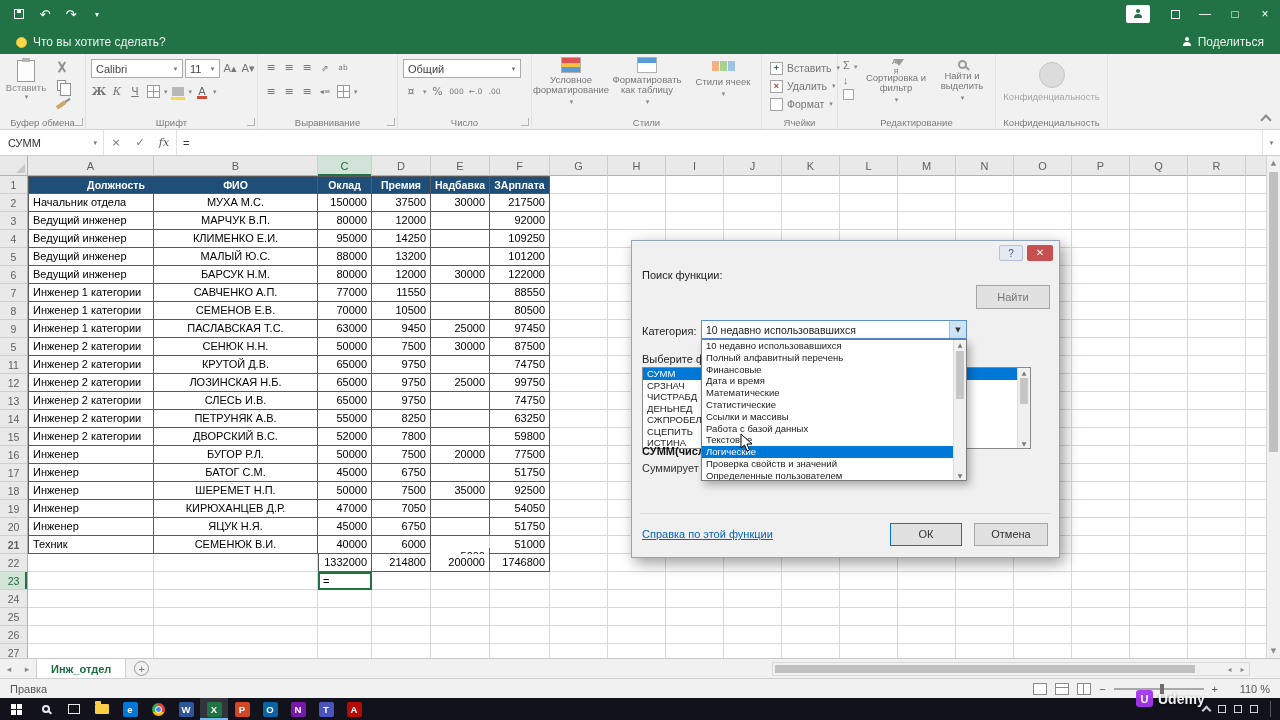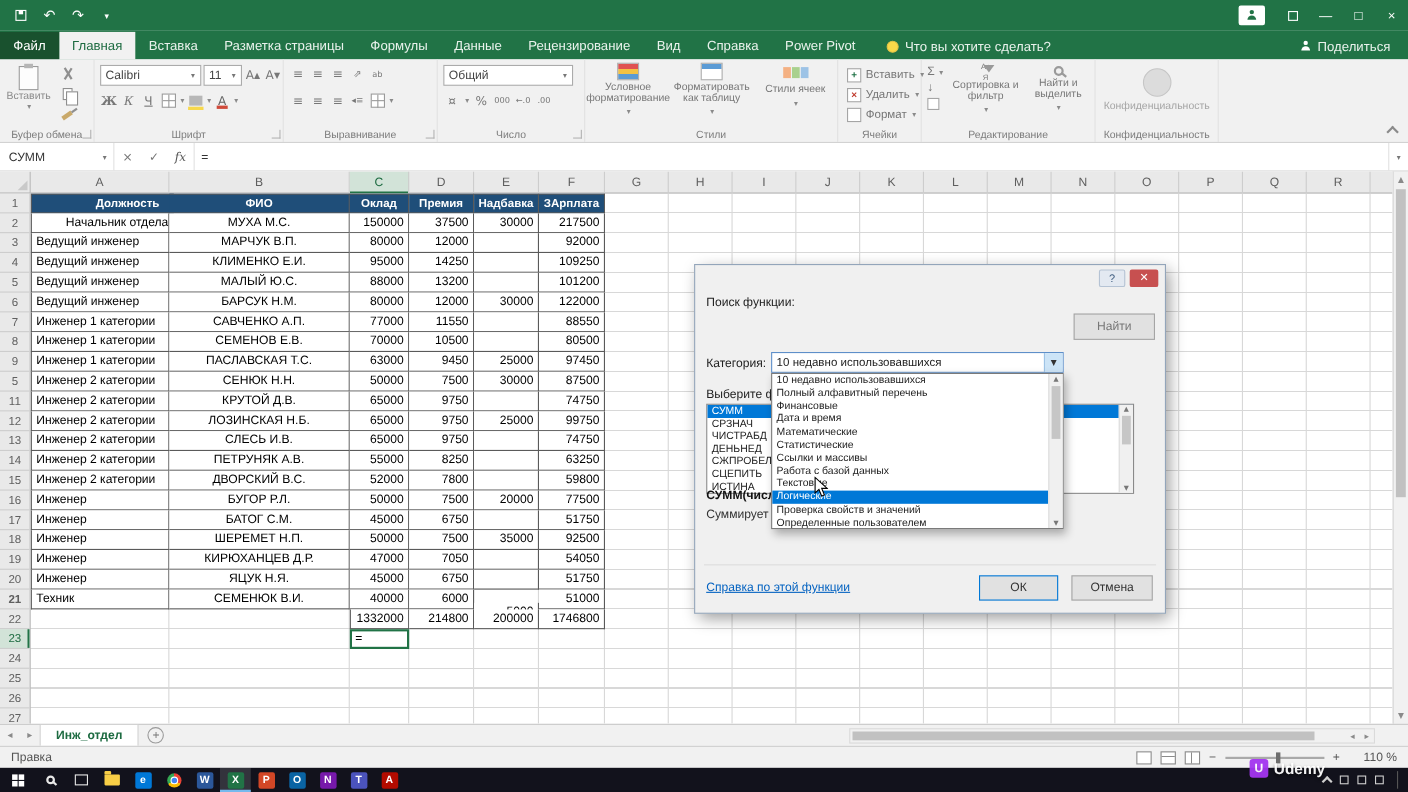--- a/index.html
+++ b/index.html
@@ -216,32 +216,20 @@
     <span class="wb">
         <span class="i-rdo"></span>
       </span>
     <span class="wb">—</span>
     <span class="wb">□</span>
     <span class="wb">×</span>
   </div>
 </div>
 
 <div class="rtabs">
-  <div class="tabstrip">
-      <div class="rtab file">Файл</div>
-      <div class="rtab active">Главная</div>
-      <div class="rtab">Вставка</div>
-      <div class="rtab">Разметка страницы</div>
-      <div class="rtab">Формулы</div>
-      <div class="rtab">Данные</div>
-      <div class="rtab">Рецензирование</div>
-      <div class="rtab">Вид</div>
-      <div class="rtab">Справка</div>
-      <div class="rtab">Power Pivot</div>
-    </div>
   <div class="tellme">
     <span class="bulb"></span>
     <span>Что вы хотите сделать?</span>
   </div>
   <div class="share">
     <span class="person-w"></span>
     <span>Поделиться</span>
   </div>
 </div>
 
@@ -502,21 +490,21 @@
         <div class="vl" style="left: 1101px;"></div>
         <div class="vl" style="left: 1159px;"></div>
         <div class="vl" style="left: 1217px;"></div>
       </div>
       <div class="cell th lb" style="left: 0px; top: 0px; width: 130px; height: 18px; padding-left: 46px;">Должность</div>
       <div class="cell th" style="left: 126px; top: 0px; width: 164px; height: 18px;">ФИО</div>
       <div class="cell th" style="left: 290px; top: 0px; width: 54px; height: 18px;">Оклад</div>
       <div class="cell th" style="left: 344px; top: 0px; width: 59px; height: 18px;">Премия</div>
       <div class="cell th" style="left: 403px; top: 0px; width: 59px; height: 18px;">Надбавка</div>
       <div class="cell th" style="left: 462px; top: 0px; width: 60px; height: 18px;">ЗАрплата</div>
-      <div class="cell c-l lb" style="left: 0px; top: 18px; width: 126px; height: 18px; text-align: right;">Начальник отдела</div>
+      <div class="cell c-l lb" style="left: 0px; top: 18px; width: 126px; height: 18px;">Начальник отдела</div>
       <div class="cell c-c" style="left: 126px; top: 18px; width: 164px; height: 18px;">МУХА М.С.</div>
       <div class="cell c-r" style="left: 290px; top: 18px; width: 54px; height: 18px;">150000</div>
       <div class="cell c-r" style="left: 344px; top: 18px; width: 59px; height: 18px;">37500</div>
       <div class="cell c-r" style="left: 403px; top: 18px; width: 59px; height: 18px;">30000</div>
       <div class="cell c-r" style="left: 462px; top: 18px; width: 60px; height: 18px;">217500</div>
       <div class="cell c-l lb" style="left: 0px; top: 36px; width: 126px; height: 18px;">Ведущий инженер</div>
       <div class="cell c-c" style="left: 126px; top: 36px; width: 164px; height: 18px;">МАРЧУК В.П.</div>
       <div class="cell c-r" style="left: 290px; top: 36px; width: 54px; height: 18px;">80000</div>
       <div class="cell c-r" style="left: 344px; top: 36px; width: 59px; height: 18px;">12000</div>
       <div class="cell c-r" style="left: 403px; top: 36px; width: 59px; height: 18px;"></div>

